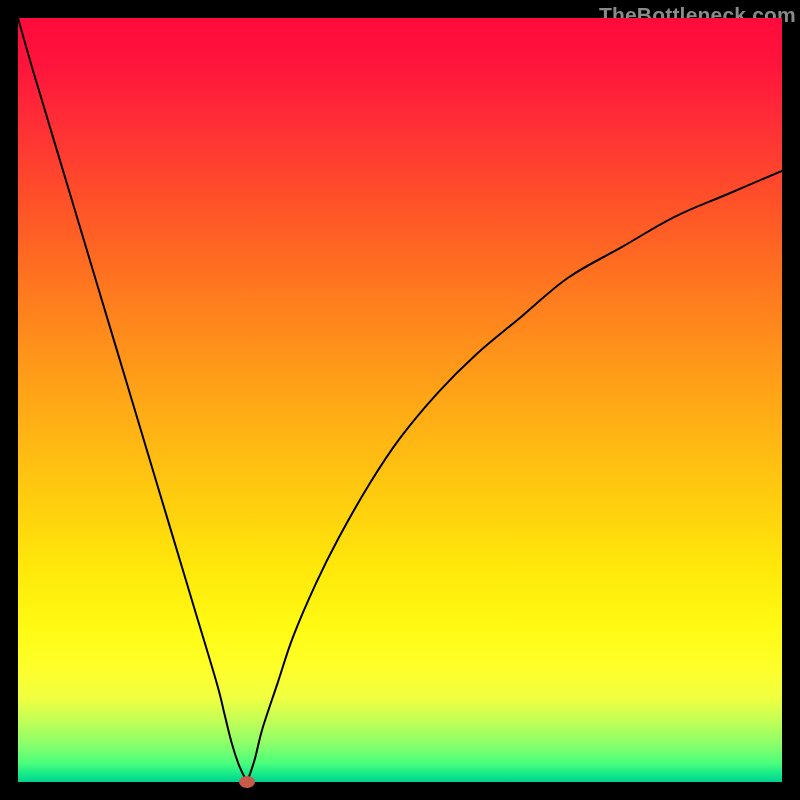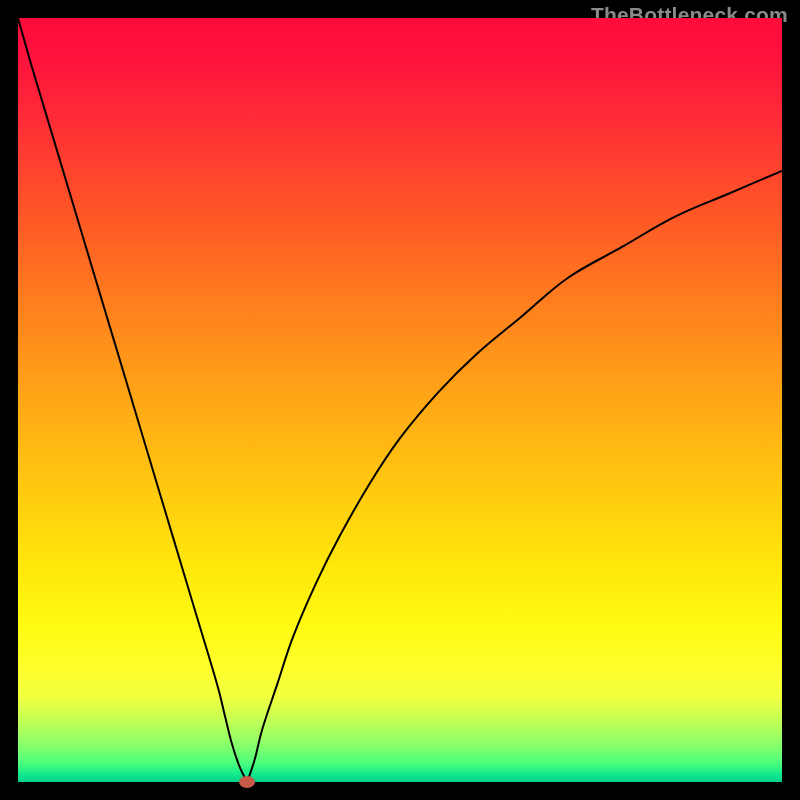--- a/index.html
+++ b/index.html
@@ -32,21 +32,21 @@
       #c2ff56 92%,
       #8cff6a 95%,
       #4cff7c 97.5%,
       #14e98a 99%,
       #00d090 100%
     );
   }
   .watermark {
     position: absolute;
     top: 3px;
-    right: 12px;
+    right: 4px;
     font-family: Arial, Helvetica, sans-serif;
     font-size: 21px;
     font-weight: 600;
     color: #8a8a8a;
     letter-spacing: 0.2px;
   }
   svg.curve {
     position: absolute;
     left: 0; top: 0;
     width: 764px; height: 764px;

